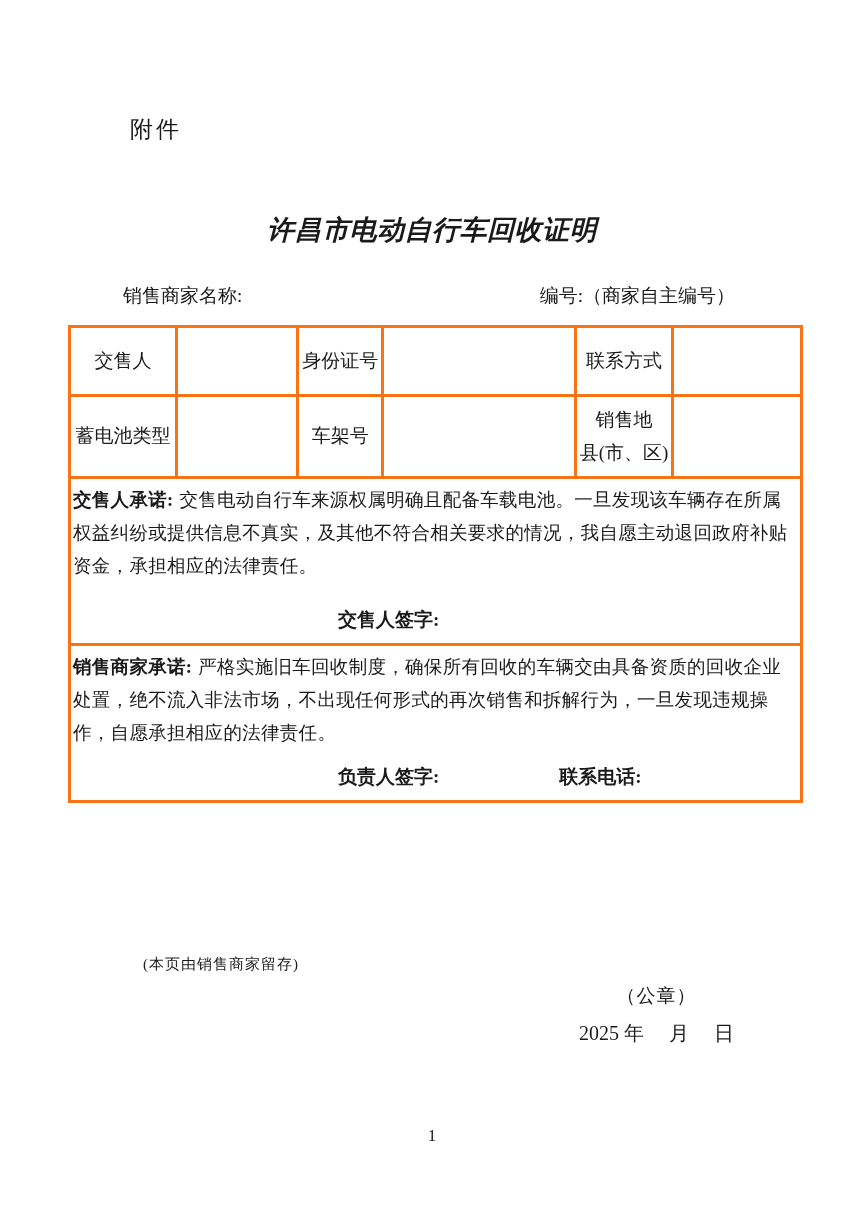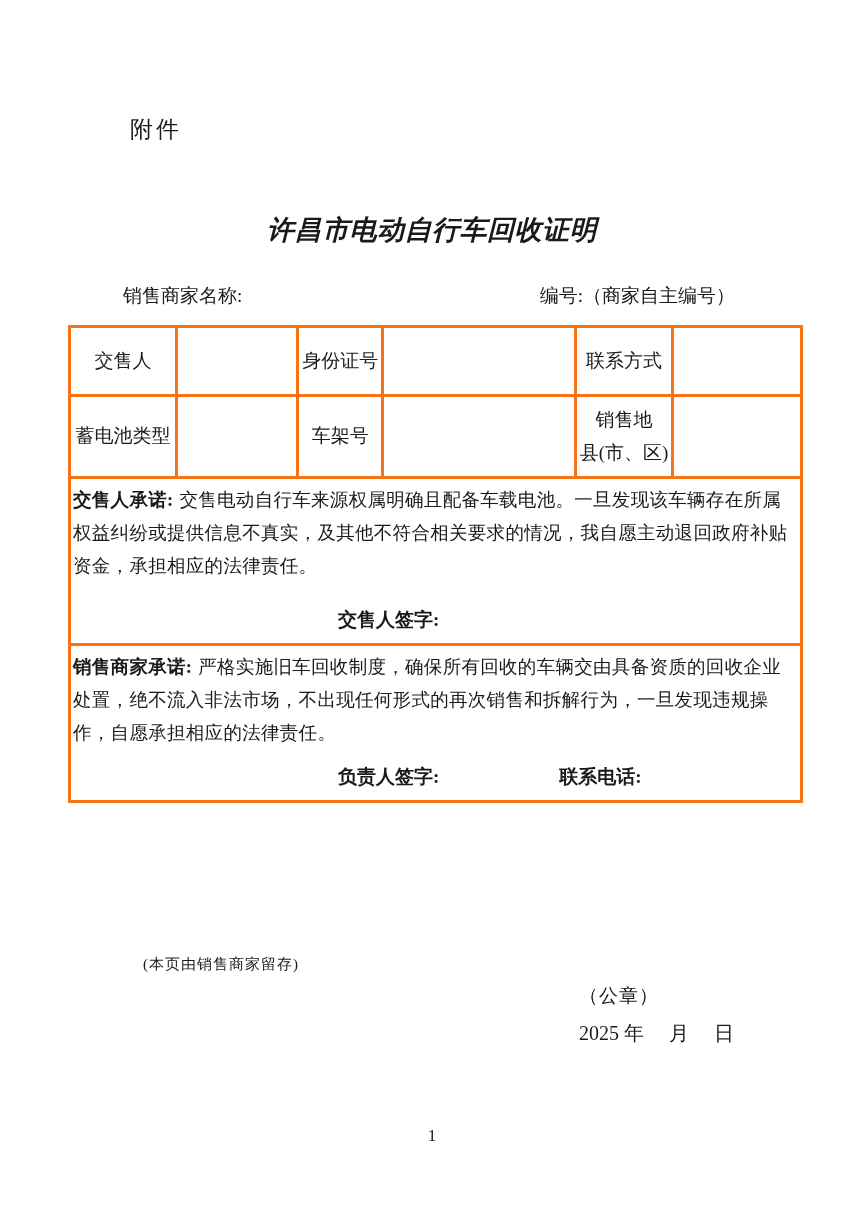--- a/index.html
+++ b/index.html
@@ -63,21 +63,21 @@
     position: absolute; left: 267px; bottom: 7px;
     display: flex; gap: 120px;
     font-size: 19px; font-weight: 700;
   }
   .keep-note {
     position: absolute; left: 143px; top: 955px;
     font-size: 15px; letter-spacing: 1px;
   }
   .seal-date {
     position: absolute; right: 130px; top: 983px;
-    display: flex; flex-direction: column; align-items: flex-start;
+    display: flex; flex-direction: column; align-items: center;
   }
   .seal-label { font-size: 19px; letter-spacing: 1px; }
   .date-line {
     margin-top: 11px;
     display: flex; gap: 25px; align-items: baseline;
     font-size: 20px;
   }
   .page-num {
     position: absolute; top: 1126px; left: 0; width: 100%;
     text-align: center; font-size: 17px;

